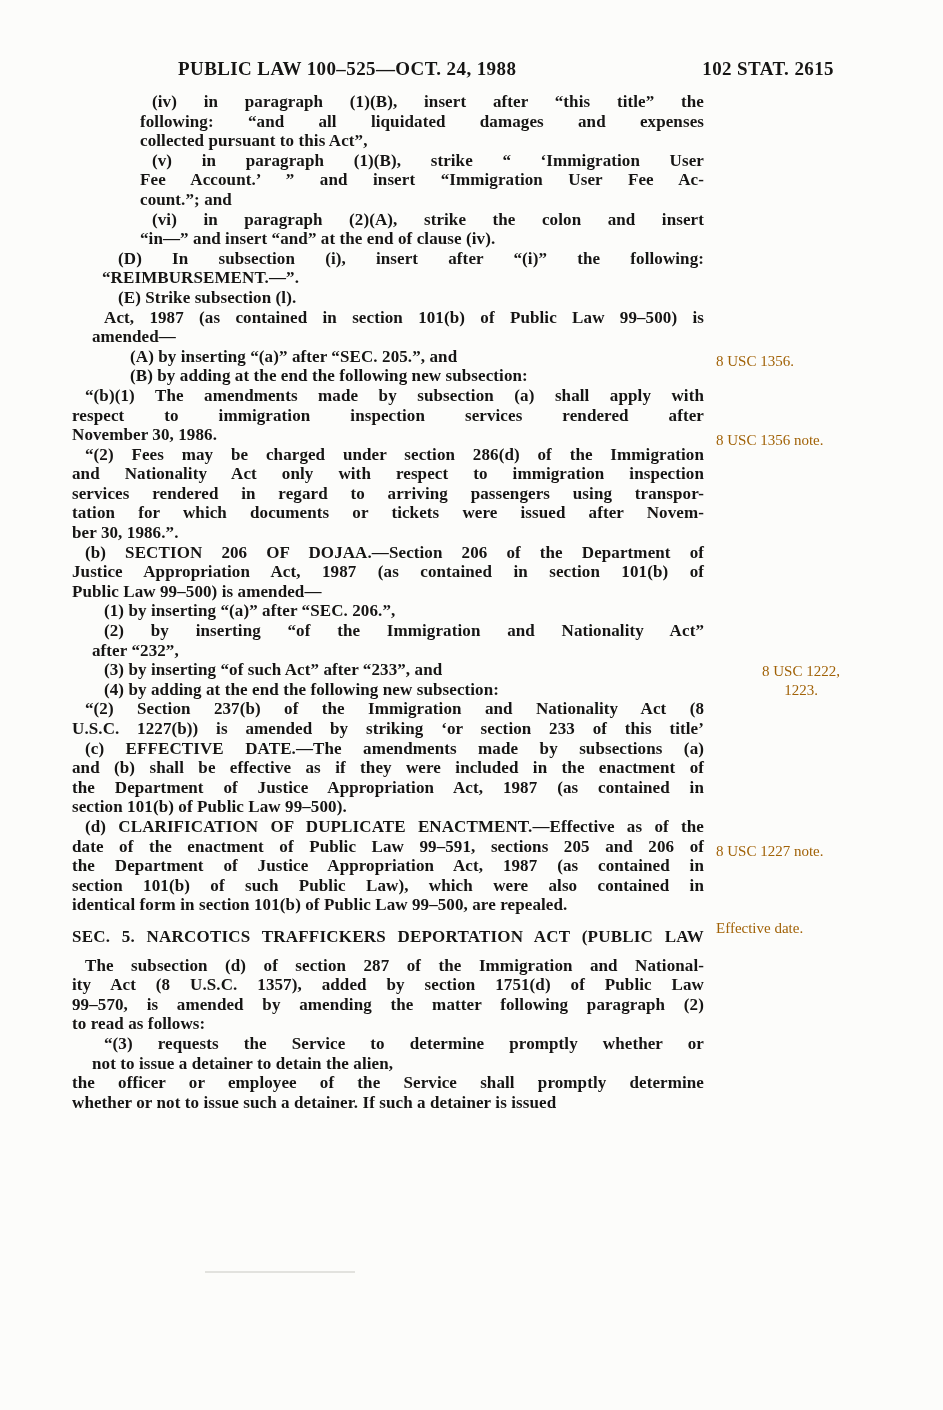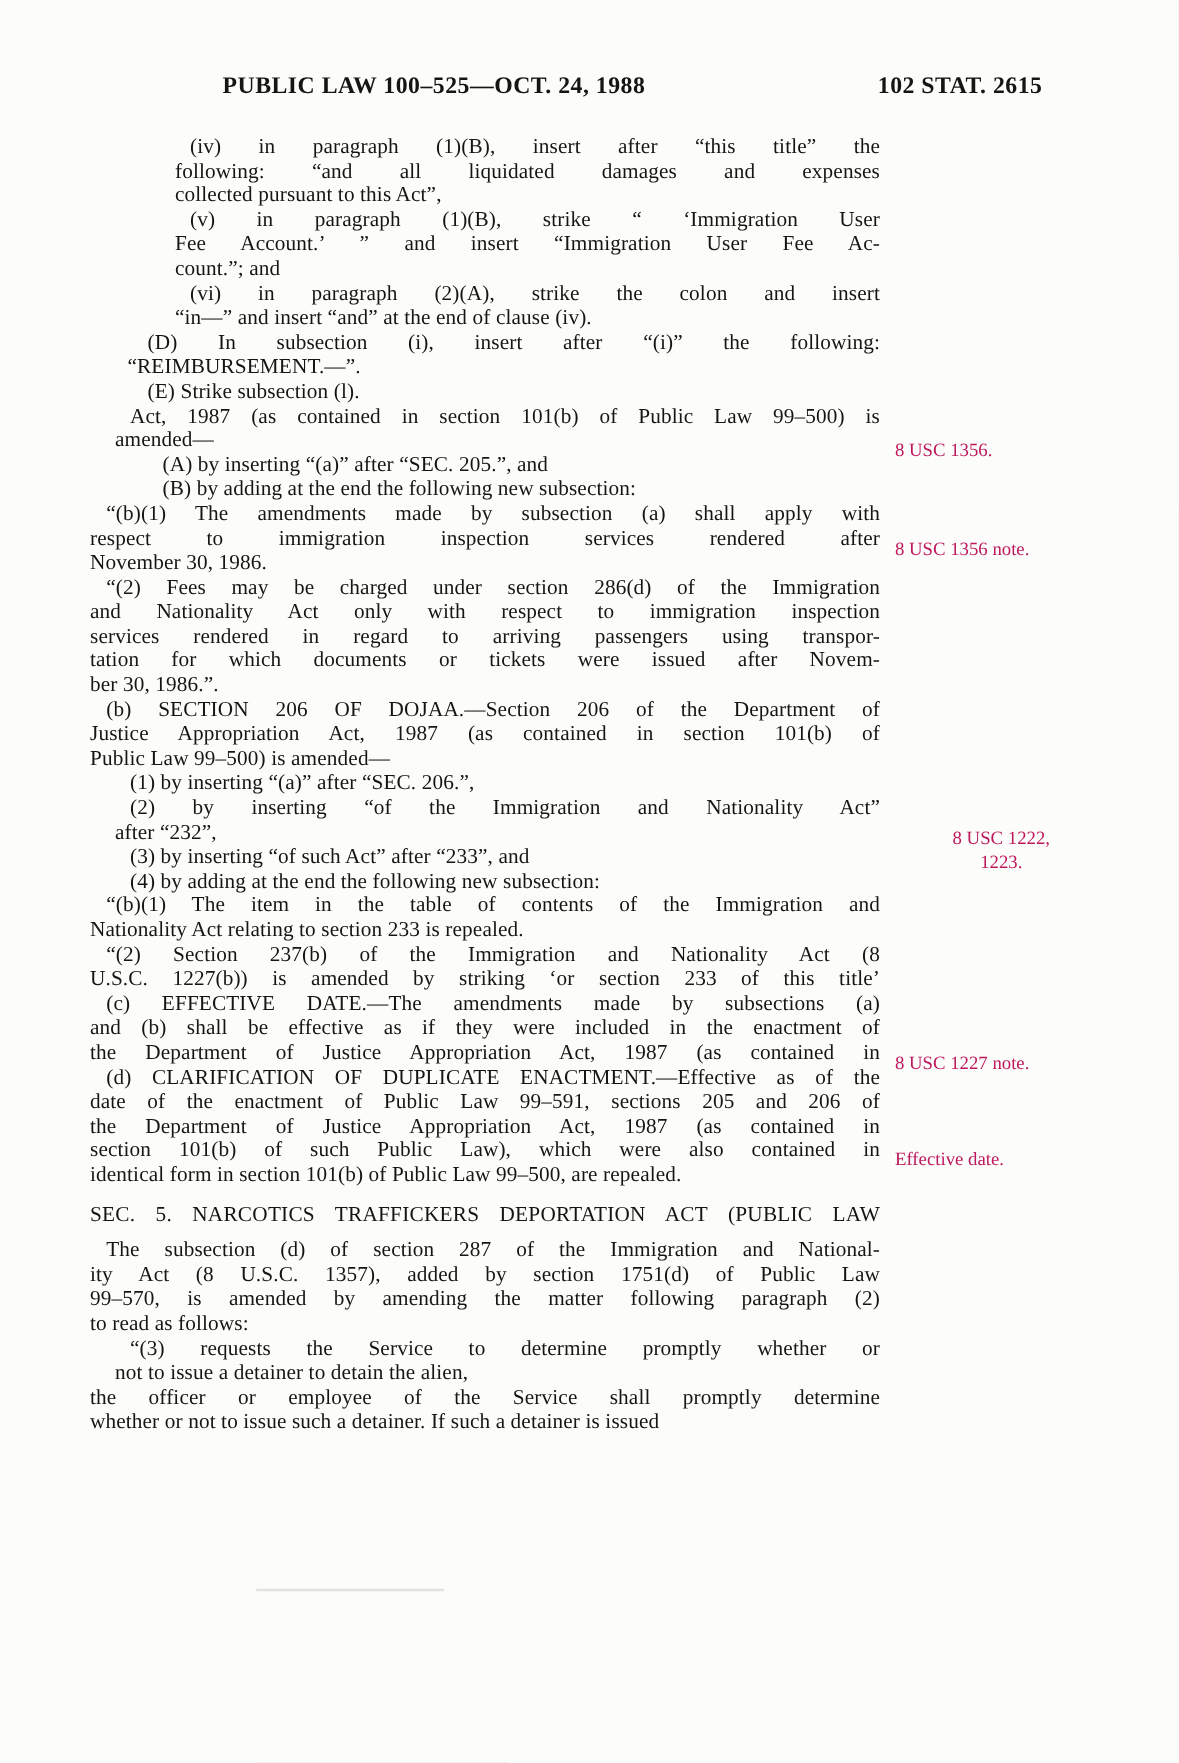--- a/index.html
+++ b/index.html
@@ -24,25 +24,25 @@
     font-weight: bold;
     letter-spacing: 0.4px;
     white-space: nowrap;
   }
   #header .hdr-title { flex: 0 0 auto; margin-left: 122px; }
   #header .hdr-stat  { flex: 1 1 auto; text-align: right; }
 
   
   #text-column {
     position: absolute;
-    top: 107px;
+    top: 92px;
     left: 72px;
     width: 632px;
     font-size: 17px;
-    font-weight: normal;
+    font-weight: bold;
     line-height: 19.6px;
     letter-spacing: 0.1px;
   }
   .para { margin: 0; }
   .line {
     text-align: justify;
     text-align-last: justify;
   }
   .line.last { text-align-last: left; }
   .para > .line:first-child { text-indent: var(--ti, 0px); }
@@ -61,21 +61,21 @@
   .s-heading .line + .line { padding-left: 48px; }
 
   
   .margin-note {
     position: absolute;
     left: 716px;
     width: 170px;
     font-size: 15px;
     font-weight: normal;
     line-height: 19px;
-    color: #be185d;
+    color: #a16207;
     text-align: left;
   }
 
   
   #artifact {
     position: absolute;
     left: 205px;
     top: 1271px;
     width: 150px;
     height: 2px;
@@ -147,31 +147,28 @@
         <div class="line">(2) by inserting “of the Immigration and Nationality Act”</div>
         <div class="line last">after “232”,</div>
       </div>
       <div class="para s-item">
         <div class="line last">(3) by inserting “of such Act” after “233”, and</div>
       </div>
       <div class="para s-item">
         <div class="line last">(4) by adding at the end the following new subsection:</div>
       </div>
       <div class="para s-flush">
-        <div class="line">“(b)(1) The item in the table of contents of the Immigration and</div>
-        <div class="line last">Nationality Act relating to section 233 is repealed.</div>
-      </div>
-      <div class="para s-flush">
         <div class="line">“(2) Section 237(b) of the Immigration and Nationality Act (8</div>
         <div class="line">U.S.C. 1227(b)) is amended by striking ‘or section 233 of this title’</div>
       </div>
       <div class="para s-flush">
         <div class="line">(c) EFFECTIVE DATE.—The amendments made by subsections (a)</div>
         <div class="line">and (b) shall be effective as if they were included in the enactment of</div>
         <div class="line">the Department of Justice Appropriation Act, 1987 (as contained in</div>
+        <div class="line last">section 101(b) of Public Law 99–500).</div>
       </div>
       <div class="para s-flush">
         <div class="line">(d) CLARIFICATION OF DUPLICATE ENACTMENT.—Effective as of the</div>
         <div class="line">date of the enactment of Public Law 99–591, sections 205 and 206 of</div>
         <div class="line">the Department of Justice Appropriation Act, 1987 (as contained in</div>
         <div class="line">section 101(b) of such Public Law), which were also contained in</div>
         <div class="line last">identical form in section 101(b) of Public Law 99–500, are repealed.</div>
       </div>
       <div class="para s-heading">
         <div class="line">SEC. 5. NARCOTICS TRAFFICKERS DEPORTATION ACT (PUBLIC LAW</div>

